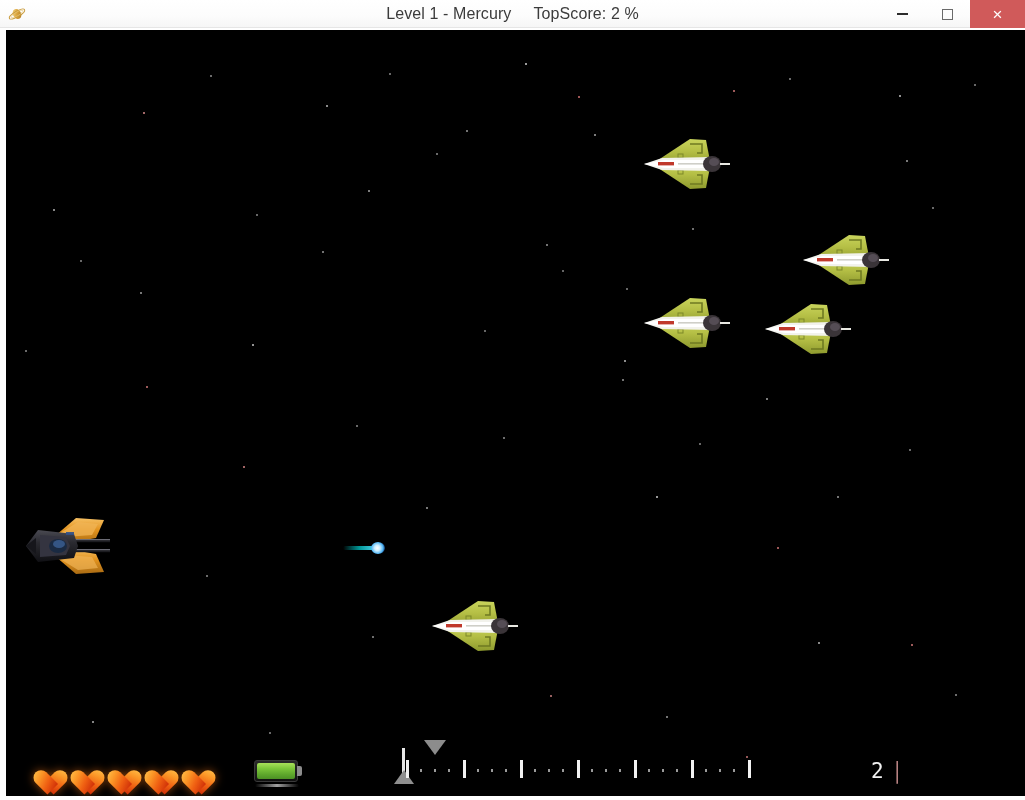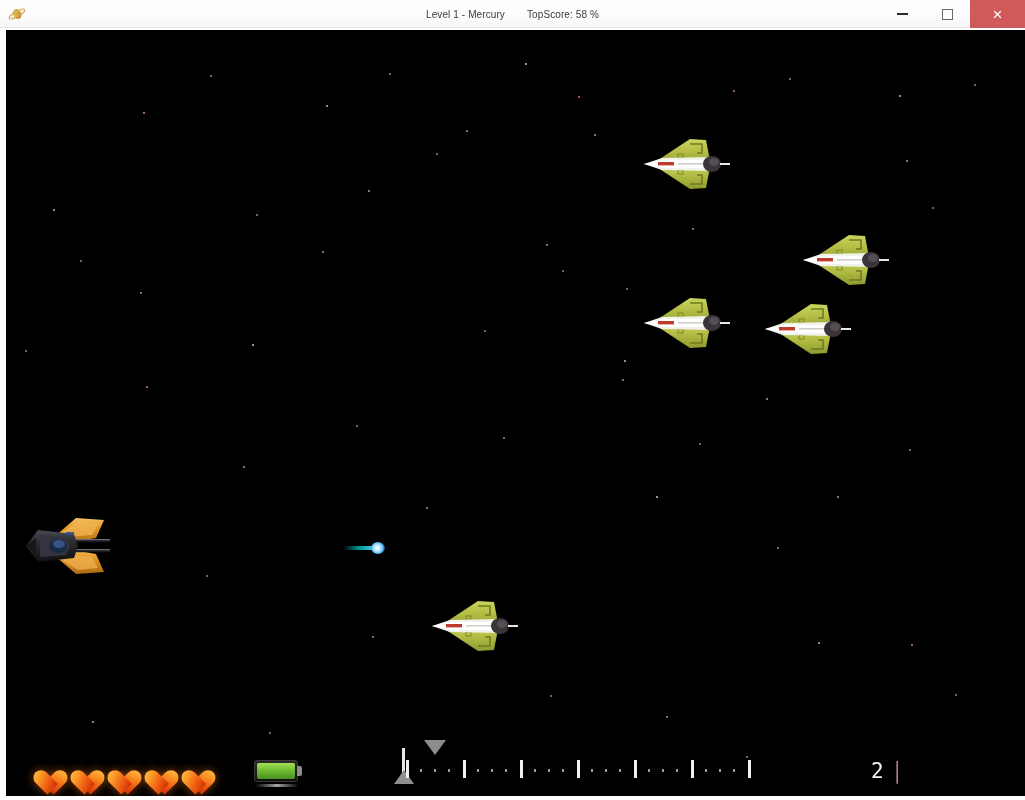--- a/index.html
+++ b/index.html
@@ -43,21 +43,21 @@
     position: absolute;
     left: 0; top: 0;
     width: 1025px; height: 28px;
     display: flex;
     align-items: center;
     justify-content: center;
     gap: 22px;
     pointer-events: none;
   }
   .title-level, .title-score {
-    font-size: 10px;
+    font-size: 16px;
     color: #3b3b3b;
     font-family: "Liberation Sans", sans-serif;
     letter-spacing: 0.1px;
     white-space: nowrap;
   }
 
   .winbtns {
     position: absolute;
     right: 0; top: 0;
     height: 28px;
@@ -309,21 +309,21 @@
           <stop offset="100%" stop-color="#a8761f"></stop>
         </linearGradient>
       </defs>
       <ellipse cx="16" cy="16" rx="6.5" ry="8.5" fill="url(#pg)" transform="rotate(-30 16 16)"></ellipse>
       <ellipse cx="16" cy="16" rx="14" ry="4.2" fill="none" stroke="#c89a3a" stroke-width="1.6" transform="rotate(-30 16 16)"></ellipse>
       <ellipse cx="16" cy="16" rx="11" ry="3" fill="none" stroke="#e8c87a" stroke-width="1" transform="rotate(-30 16 16)"></ellipse>
     </svg>
 
     <div class="title-text-wrap">
       <span class="title-level">Level 1 - Mercury</span>
-      <span class="title-score">TopScore: 58 %</span>
+      <span class="title-score">TopScore: 2 %</span>
     </div>
 
     <div class="winbtns">
       <button class="winbtn">
         <span class="wb-min"></span>
       </button>
       <button class="winbtn">
         <span class="wb-max"></span>
       </button>
       <button class="winbtn close">

